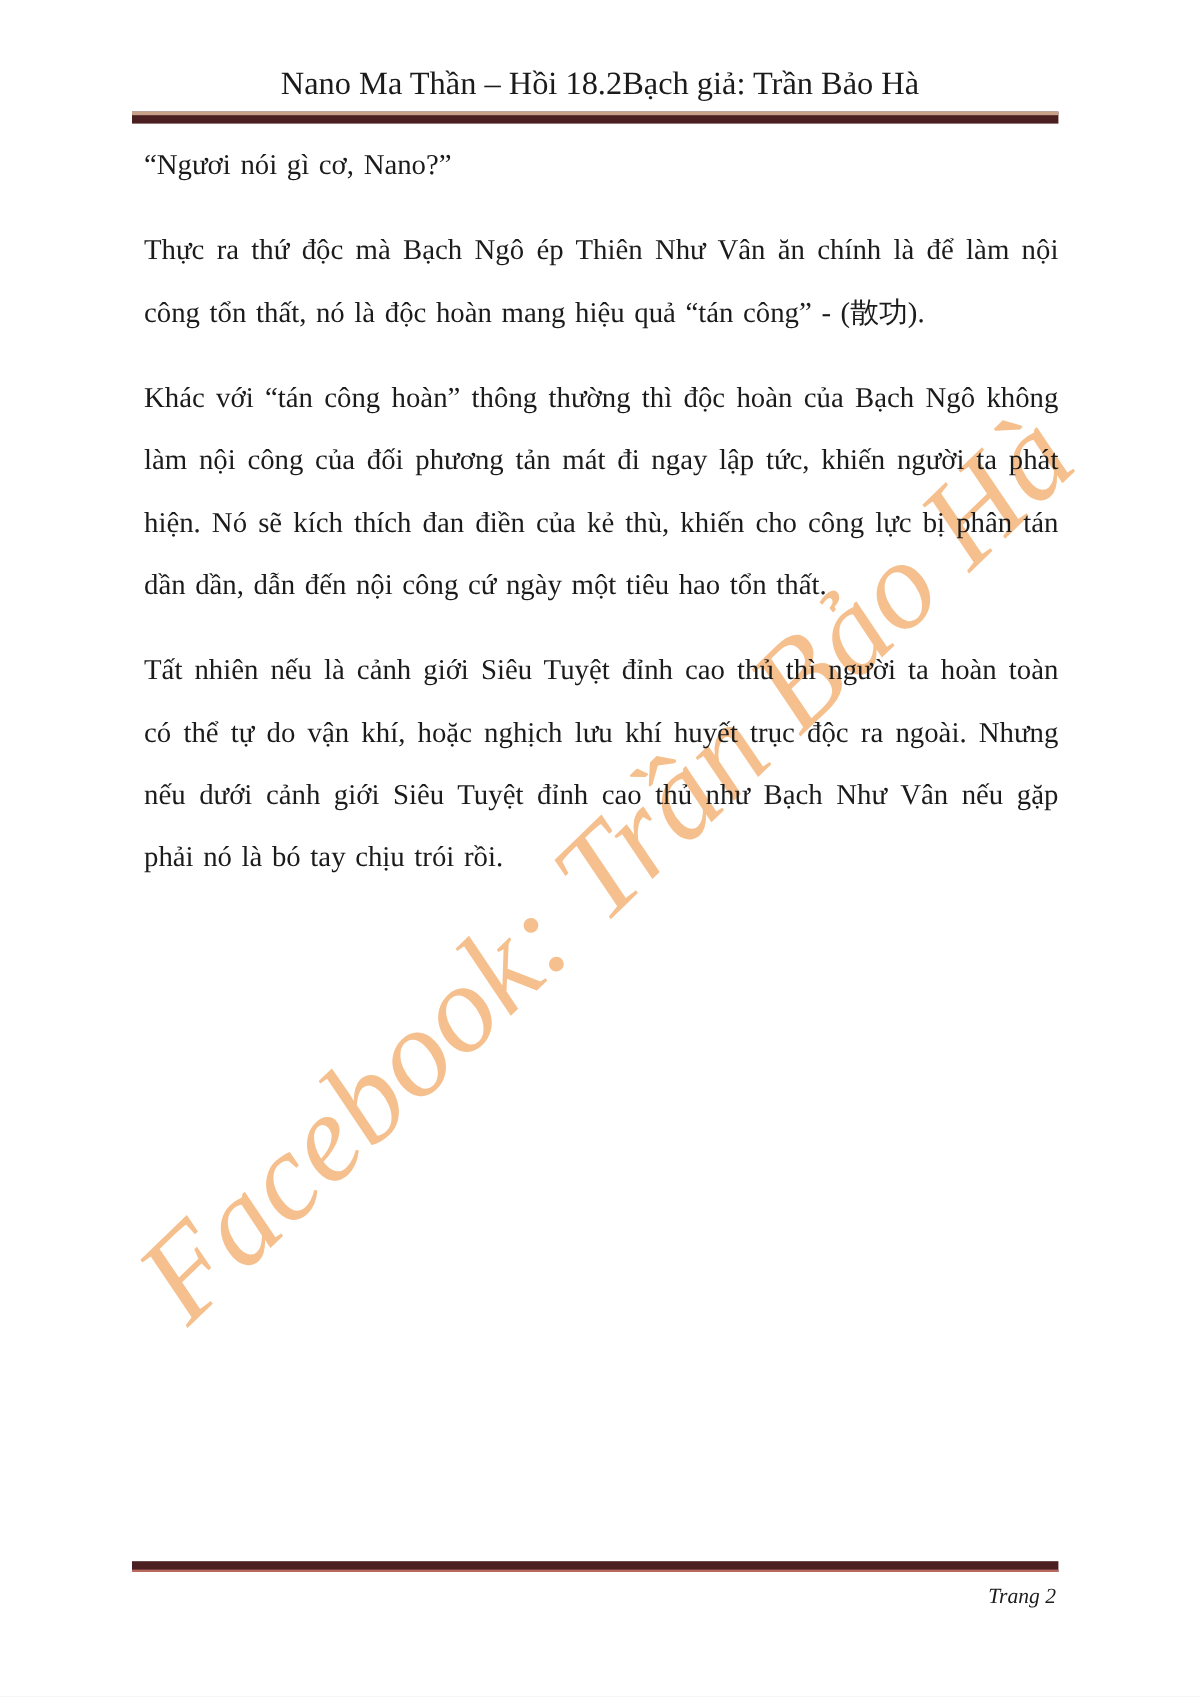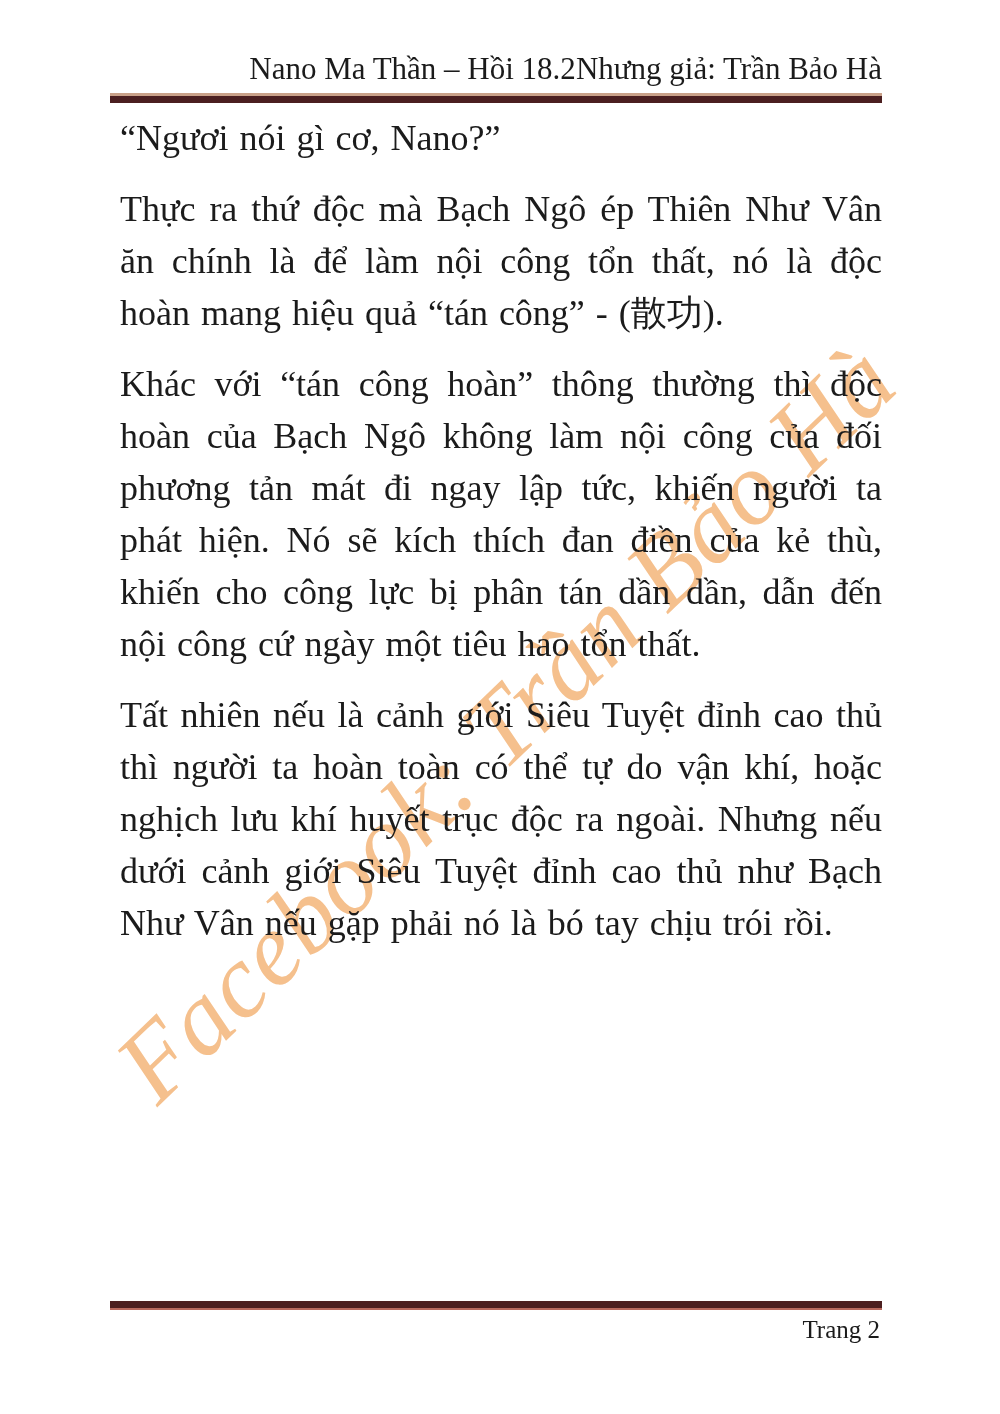--- a/index.html
+++ b/index.html
@@ -21,23 +21,23 @@
     font-family: "Liberation Serif", "DejaVu Serif", serif;
     color: var(--text);
     overflow: hidden;
   }
   .page-header {
     position: absolute;
     top: 52px;
     left: 118px;
     right: 118px;
     display: flex;
-    justify-content: flex-end;
+    justify-content: center;
     align-items: baseline;
-    font-size: 31px;
+    font-size: 27px;
     line-height: 34px;
     z-index: 2;
   }
   .header-rule {
     position: absolute;
     top: 93px;
     left: 110px;
     right: 118px;
     height: 10px;
     background: var(--rule-dark);
@@ -45,21 +45,21 @@
     z-index: 2;
   }
   .doc-content {
     position: absolute;
     top: 112px;
     left: 120px;
     width: 762px;
     z-index: 1;
   }
   .doc-content p {
-    font-size: 36px;
+    font-size: 24px;
     line-height: 52px;
     text-align: justify;
     margin-bottom: 19px;
     word-spacing: 2px;
   }
   .watermark {
     position: absolute;
     left: 505px;
     top: 722px;
     transform: translate(-50%, -50%) rotate(-44deg);
@@ -79,35 +79,36 @@
     right: 118px;
     height: 9px;
     background: var(--rule-dark);
     border-bottom: 2px solid var(--rule-light-bottom);
     z-index: 2;
   }
   .page-number {
     position: absolute;
     top: 1314px;
     right: 120px;
-    font-size: 25px;
+    font-size: 18px;
     line-height: 32px;
     z-index: 2;
+    font-style: italic;
   }
 </style>
 </head>
 <body>
 
 <div class="page">
 
   <div class="watermark">Facebook: Trần Bảo Hà</div>
 
   <div class="page-header">
     <span>Nano Ma Thần – Hồi 18.2</span>
-    <span>Nhưng giả: Trần Bảo Hà</span>
+    <span>Bạch giả: Trần Bảo Hà</span>
   </div>
 
   <div class="header-rule"></div>
 
   <div class="doc-content">
       <p>“Ngươi nói gì cơ, Nano?”</p>
       <p>Thực ra thứ độc mà Bạch Ngô ép Thiên Như Vân ăn chính là để làm nội công tổn thất, nó là độc hoàn mang hiệu quả “tán công” - (散功).</p>
       <p>Khác với “tán công hoàn” thông thường thì độc hoàn của Bạch Ngô không làm nội công của đối phương tản mát đi ngay lập tức, khiến người ta phát hiện. Nó sẽ kích thích đan điền của kẻ thù, khiến cho công lực bị phân tán dần dần, dẫn đến nội công cứ ngày một tiêu hao tổn thất.</p>
       <p>Tất nhiên nếu là cảnh giới Siêu Tuyệt đỉnh cao thủ thì người ta hoàn toàn có thể tự do vận khí, hoặc nghịch lưu khí huyết trục độc ra ngoài. Nhưng nếu dưới cảnh giới Siêu Tuyệt đỉnh cao thủ như Bạch Như Vân nếu gặp phải nó là bó tay chịu trói rồi.</p>
     </div>

